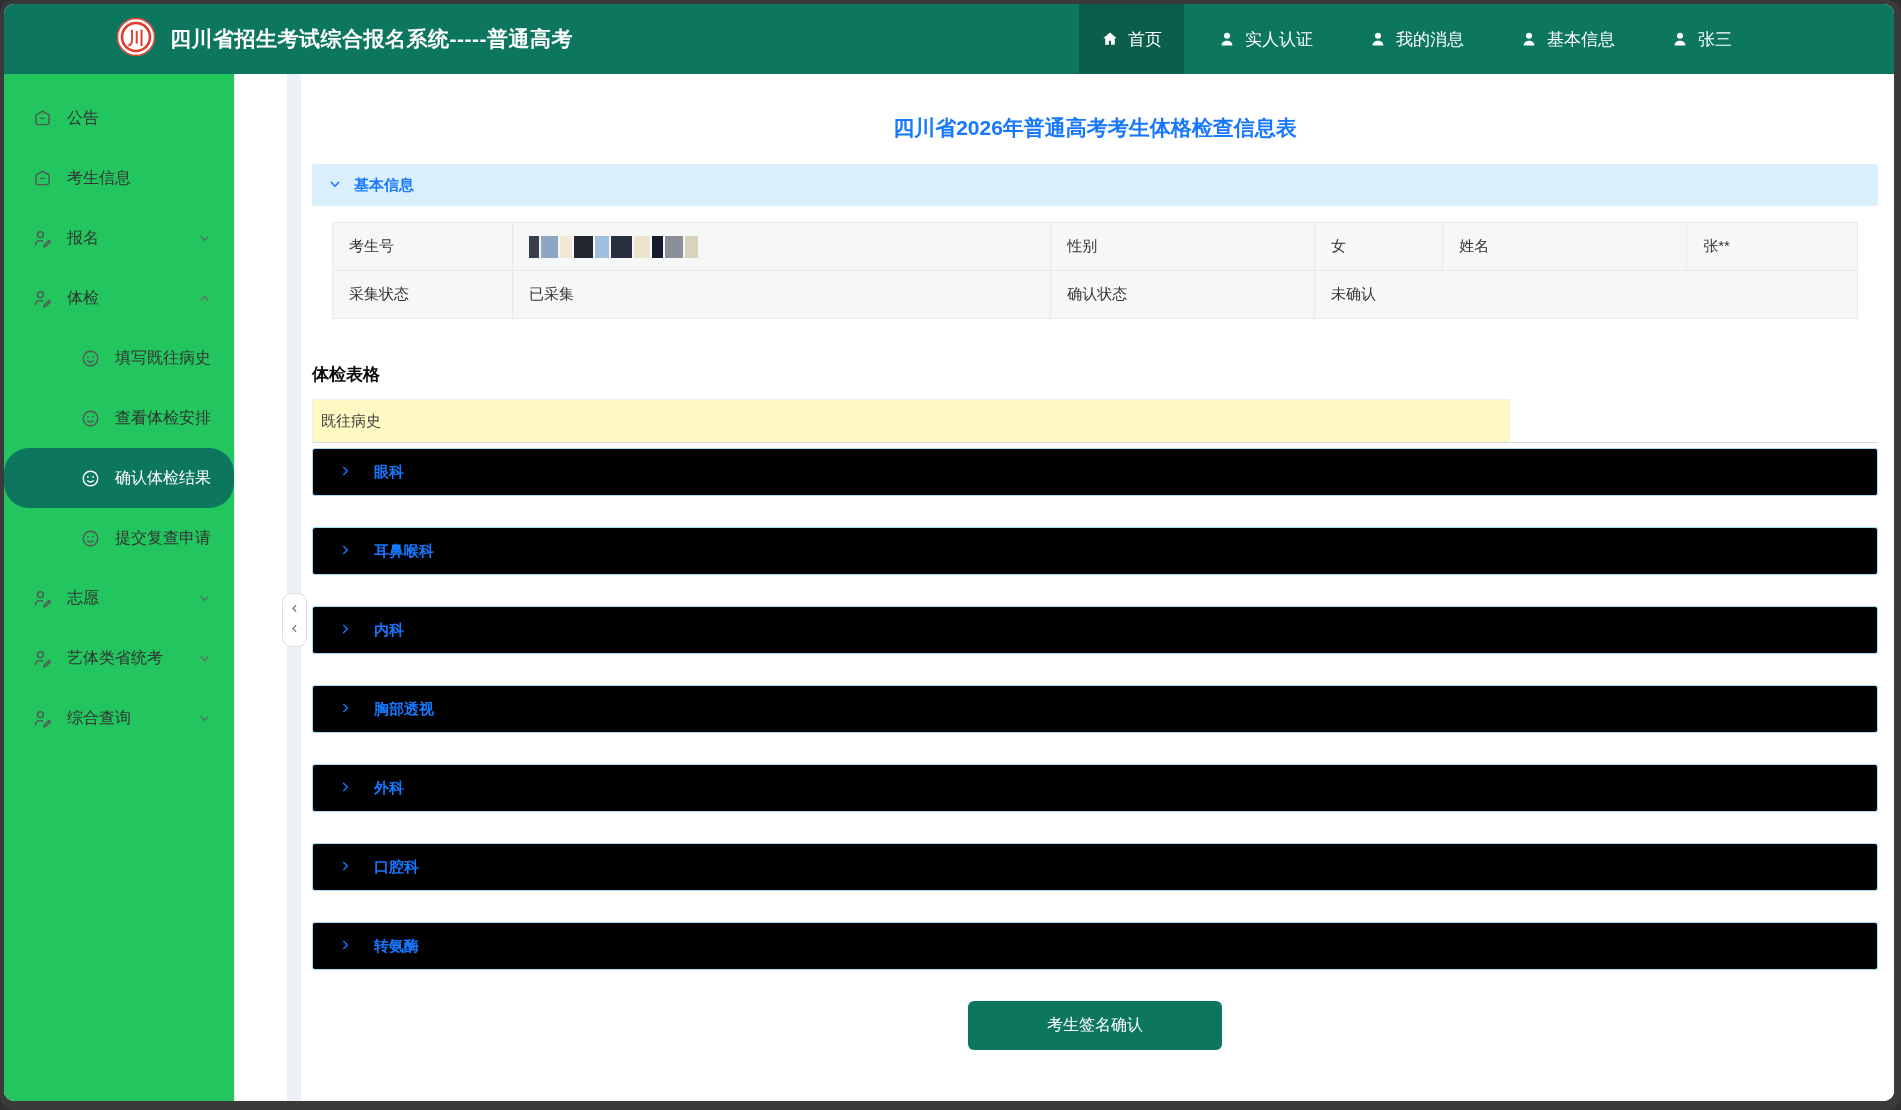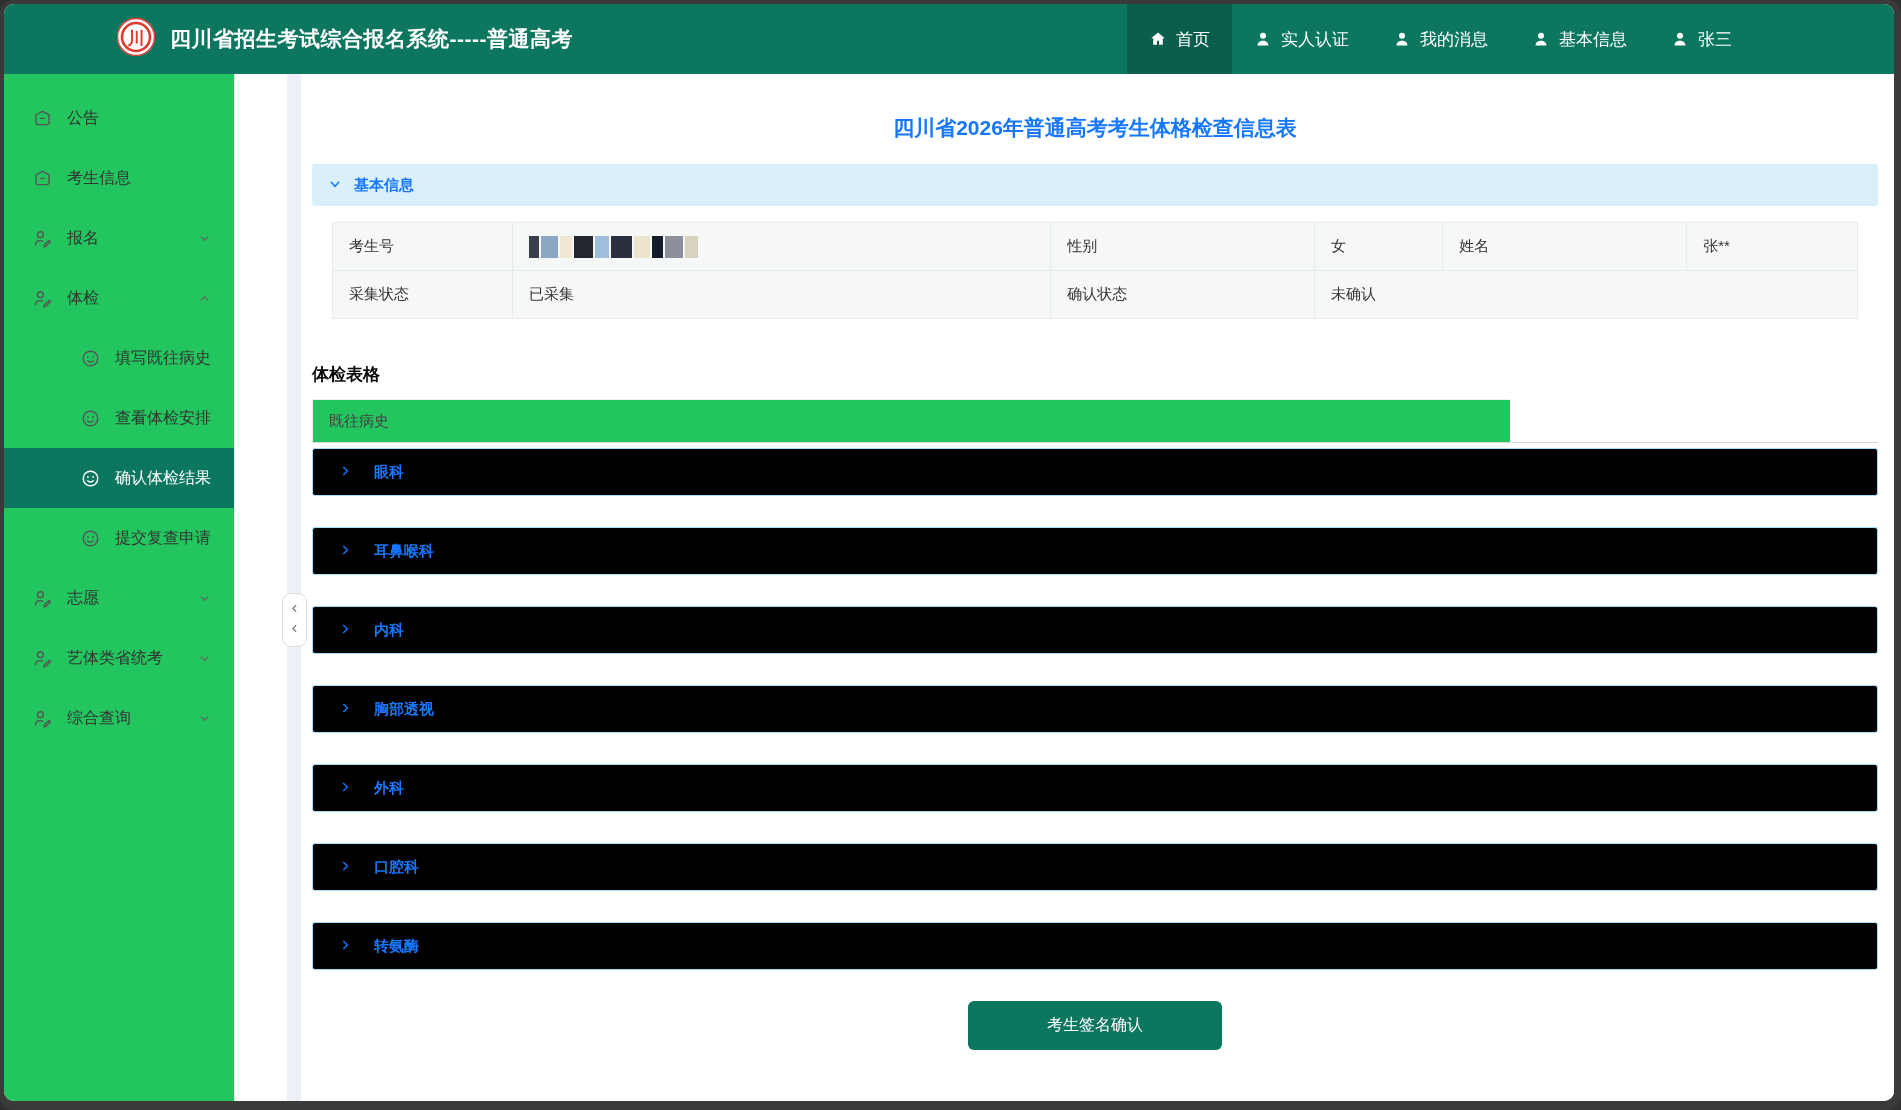--- a/index.html
+++ b/index.html
@@ -4,35 +4,35 @@
 <style>
   * { box-sizing: border-box; margin: 0; padding: 0; }
   html,body { background:#2f2f2f; font-family:"Liberation Sans","DejaVu Sans",sans-serif; }
   .screen { width:1901px; height:1110px; background:#3a3a3a; padding:4px 7px 9px 4px; border-radius:14px; }
   .app { width:100%; height:100%; border-radius:10px; overflow:hidden; background:#fff; display:flex; flex-direction:column; }
 
   
   .header { height:70px; flex:0 0 70px; background:#0d765f; display:flex; align-items:stretch; padding-left:112px; }
   .brand { display:flex; align-items:center; gap:14px; }
   .brand-title { color:#fff; font-size:21px; font-weight:bold; letter-spacing:.5px; }
-  .top-nav { margin-left:auto; display:flex; align-items:stretch; padding-right:140px; }
+  .top-nav { margin-left:auto; display:flex; align-items:stretch; padding-right:140px;gap:12px; }
   .nav-item { display:flex; align-items:center; gap:9px; padding:0 22px; color:#fff; font-size:17px; cursor:pointer; }
   .nav-item.active { background:#0a5e4b; }
   .nav-item svg { width:18px; height:18px; }
 
   
   .body-row { flex:1; display:flex; min-height:0; }
 
   
   .sidebar { width:231px; flex:0 0 231px; background:#22c55e; border-right:1px solid #e9e9e9; padding-top:14px; }
   .s-item { display:flex; align-items:center; height:60px; padding-left:28px; color:#333; font-size:16px; cursor:pointer; }
   .s-item .s-icon { width:21px; height:21px; margin-right:14px; color:#555; flex:0 0 21px; }
   .s-item.lvl2 { padding-left:76px; }
   .s-item .chev { margin-left:auto; margin-right:22px; width:15px; height:15px; color:#666; }
-  .s-item.active { background:#0d765f; color:#fff; }
+  .s-item.active { background:#0d765f; color:#fff;border-radius:25px; }
   .s-item.active .s-icon { color:#fff; }
   .s-icon svg, .chev svg { width:100%; height:100%; display:block; }
 
   
   .main { flex:1; position:relative; background:#fff; overflow:hidden; }
   .rail { position:absolute; left:52px; top:0; bottom:0; width:14px; background:#edf1f7; }
   .collapse-handle { position:absolute; left:47px; top:519px; width:25px; height:54px; background:#fff;
       border:1px solid #ddd; border-radius:9px; display:flex; flex-direction:column; align-items:center;
       justify-content:center; gap:2px; color:#7a7a7a; cursor:pointer; z-index:2; }
   .collapse-handle svg { width:13px; height:13px; }
@@ -44,22 +44,22 @@
       align-items:center; padding-left:16px; gap:12px; color:#1677ff; font-weight:bold; font-size:15px; cursor:pointer; }
   .panel-bar svg { width:14px; height:14px; }
 
   table.info { margin:16px 20px 0; width:calc(100% - 40px); border-collapse:collapse; font-size:15px; color:#333; table-layout:fixed; }
   table.info td { border:1px solid #e7eaea; background:#f6f8f8; height:48px; padding:0 16px; }
   .mosaic { display:flex; align-items:center; gap:2px; height:24px; }
   .mosaic span { display:inline-block; height:22px; }
 
   .form-heading { margin-top:44px; font-size:17px; font-weight:bold; color:#0a0a0a; }
   .history-row { margin-top:13px; height:44px; display:flex; border-bottom:1px solid #d9d9d9; }
-  .history-left { width:76.5%; background:#22c55e; border:1px solid #efefef; border-right:none; border-bottom:none;
-      display:flex; align-items:center; padding-left:16px; color:#444; font-size:15px; }
+  .history-left { width:76.5%; background:#fef9c3; border:1px solid #efefef; border-right:none; border-bottom:none;
+      display:flex; align-items:center; padding-left:8px; color:#444; font-size:15px; }
   .history-right { flex:1; background:#fff; }
 
   .acc-wrap { margin-top:5px; }
   .acc-bar { height:48px; margin-bottom:31px; background:#000000; border:1px solid #a8ddf8; border-radius:3px;
       display:flex; align-items:center; padding-left:25px; gap:22px; color:#1677ff; font-weight:bold; font-size:15px; cursor:pointer; }
   .acc-bar svg { width:14px; height:14px; }
 
   .confirm-btn { display:block; margin:16px auto 0; width:254px; height:49px; background:#0d765f; color:#fff;
       border:none; border-radius:6px; font-size:16px; cursor:pointer; font-family:inherit; }
 </style>

